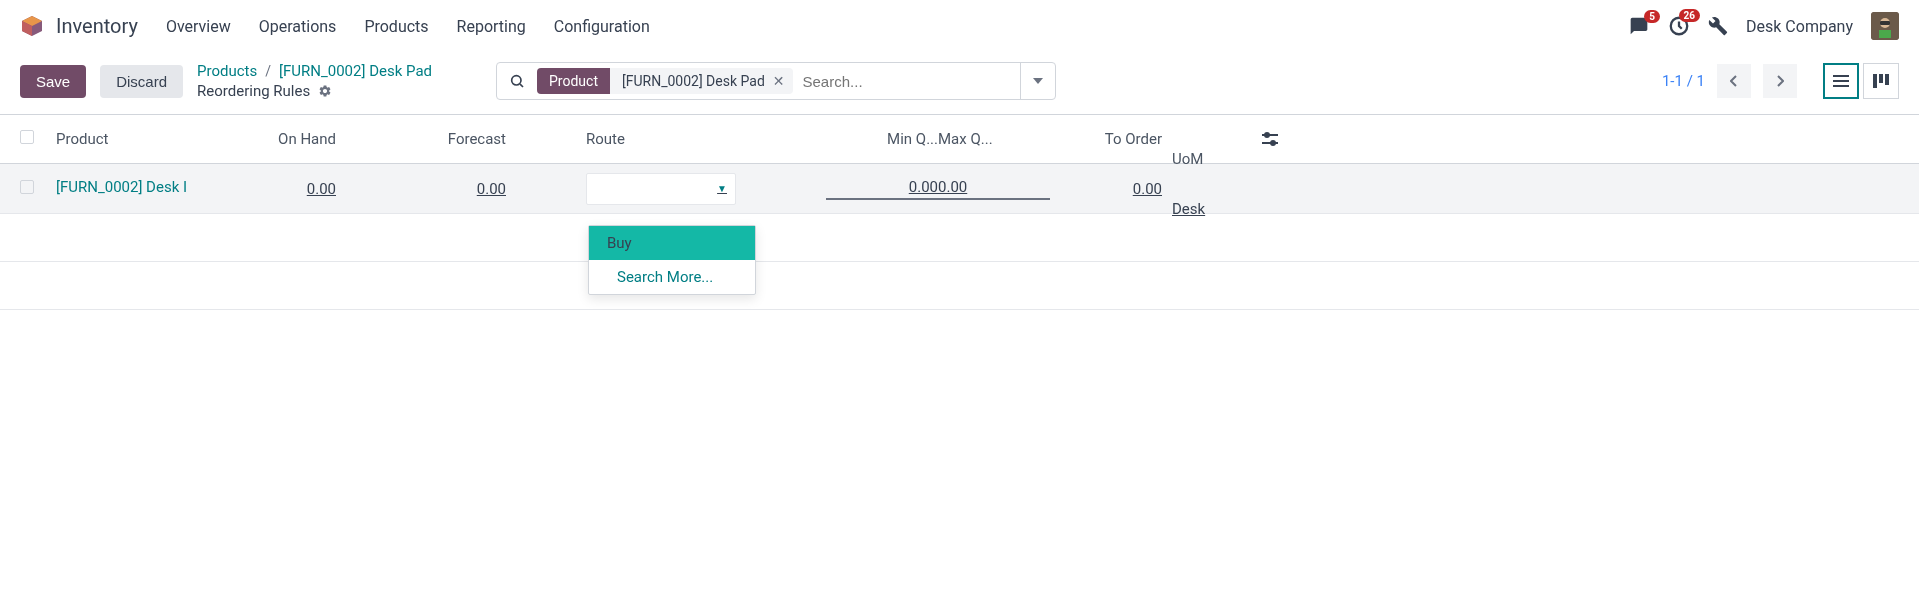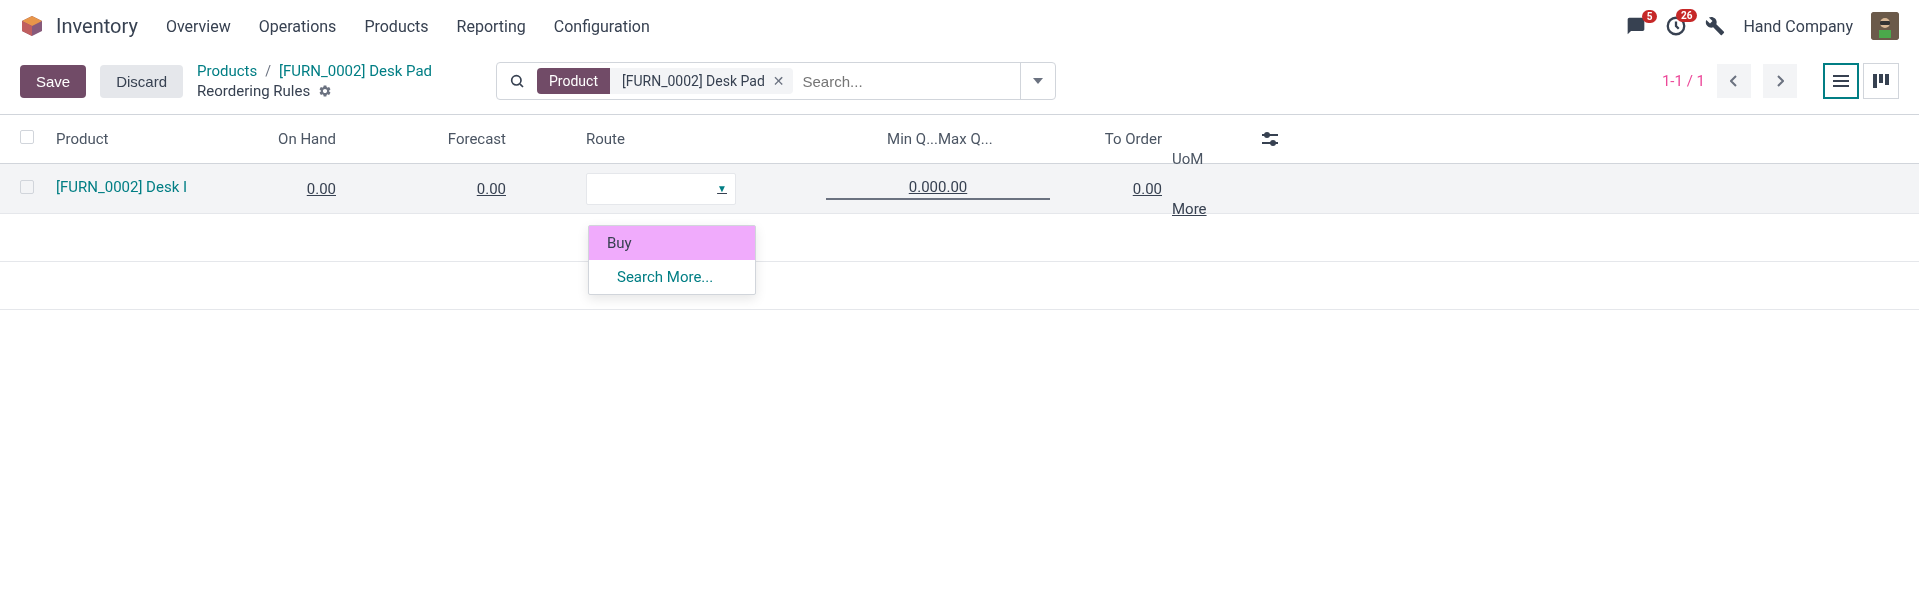--- a/index.html
+++ b/index.html
@@ -32,21 +32,21 @@
 .search-icon { padding: 0 12px; color: #374151; }
 .search-tag { display: flex; align-items: center; }
 .tag-label { background: #714B67; color: #fff; padding: 5px 12px; border-radius: 4px 0 0 4px; font-size: 14px; }
 .tag-value { background: #f3f4f6; padding: 5px 8px 5px 12px; font-size: 14px; display: flex; align-items: center; gap: 8px; border-radius: 0 4px 4px 0; }
 .tag-remove { color: #6b7280; cursor: pointer; font-size: 14px; }
 .search-input { border: none; outline: none; padding: 0 10px; font-size: 15px; flex: 1; color: #6b7280; background: transparent; }
 .search-dropdown-btn { border-left: 1px solid #d1d5db; height: 100%; display: flex; align-items: center; padding: 0 12px; cursor: pointer; color: #6b7280; }
 
 .control-spacer { flex: 1; }
 .pager { display: flex; align-items: center; gap: 12px; }
-.pager-text { font-size: 15px; color: #ec4899; }
+.pager-text { font-size: 15px; color: #3b82f6; }
 .pager-btn { width: 34px; height: 34px; background: #f3f4f6; border: none; display: flex; align-items: center; justify-content: center; cursor: pointer; color: #6b7280; font-size: 16px; }
 .view-switch { display: flex; gap: 4px; margin-left: 12px; }
 .view-btn { width: 36px; height: 36px; border: 1px solid #d1d5db; background: #fff; display: flex; align-items: center; justify-content: center; cursor: pointer; }
 .view-btn.active { border-color: #017e84; border-width: 2px; }
 
 
 .table-header { display: flex; align-items: center; height: 50px; border-top: 1px solid #d1d5db; border-bottom: 1px solid #d1d5db; padding: 0 20px; font-size: 15px; color: #4b5563; }
 .col-check { width: 36px; }
 .col-product { width: 180px; }
 .col-onhand { width: 120px; text-align: right; padding-right: 20px; }
@@ -64,21 +64,21 @@
 .num-cell { color: #374151; }
 .route-cell { position: relative; }
 .route-input-box { background: #fff; border: 1px solid #e5e7eb; border-radius: 2px; height: 32px; width: 150px; display: flex; align-items: center; padding: 0 8px; justify-content: space-between; }
 .route-input { border: none; outline: none; width: 100px; font-size: 14px; }
 .route-caret { color: #017e84; font-size: 10px; }
 .qty-input-cell { border-bottom: 2px solid #6b7280; padding-bottom: 2px; }
 
 
 .dropdown { position: absolute; background: #fff; border: 1px solid #d1d5db; box-shadow: 0 4px 12px rgba(0,0,0,0.1); border-radius: 2px; width: 168px; z-index: 10; top: 225px; left: 588px; }
 .dropdown-item { padding: 8px 18px; font-size: 15px; cursor: pointer; }
-.dropdown-item.highlighted { background: #f0abfc; }
+.dropdown-item.highlighted { background: #14b8a6; }
 .dropdown-item.search-more { color: #017e84; padding-left: 28px; }
 
 
 .empty-row { height: 48px; border-bottom: 1px solid #e5e7eb; }
 
 .checkbox { width: 14px; height: 14px; border: 1px solid #d1d5db; border-radius: 2px; display: inline-block; }
 
 svg { display: block; }
 </style>
 </head>
@@ -111,21 +111,21 @@
           <circle cx="12" cy="12" r="9"></circle>
           <path d="M12 7v5l3 3"></path>
         </svg>
       <span class="badge">26</span>
     </div>
     <div class="icon-btn">
       <svg width="20" height="20" viewBox="0 0 24 24" fill="#374151">
           <path d="M22.7 19l-9.1-9.1c.9-2.3.4-5-1.5-6.9-2-2-5-2.4-7.4-1.3L9 6 6 9 1.6 4.7C.4 7.1.9 10.1 2.9 12.1c1.9 1.9 4.6 2.4 6.9 1.5l9.1 9.1c.4.4 1 .4 1.4 0l2.3-2.3c.5-.4.5-1.1.1-1.4z"></path>
         </svg>
     </div>
-    <div class="company-name">Hand Company</div>
+    <div class="company-name">Desk Company</div>
     <div class="avatar">
       <svg width="28" height="28" viewBox="0 0 28 28">
           <rect width="28" height="28" fill="#6b5a4a" rx="3"></rect>
           <circle cx="14" cy="11" r="5" fill="#d9b896"></circle>
           <rect x="9" y="9" width="10" height="4" fill="#333" rx="1"></rect>
           <rect x="8" y="18" width="12" height="8" fill="#4ba84b"></rect>
         </svg>
     </div>
   </div>
 </div>
@@ -233,21 +233,21 @@
   <div class="col-forecast num-cell">0.00</div>
   <div class="col-route route-cell">
     <div class="route-input-box">
       <input class="route-input" value="" style="">
       <span class="route-caret">▼</span>
     </div>
   </div>
   <div class="col-minq num-cell qty-input-cell">0.00</div>
   <div class="col-maxq num-cell qty-input-cell">0.00</div>
   <div class="col-toorder num-cell">0.00</div>
-  <div class="col-uom">More</div>
+  <div class="col-uom">Desk</div>
   <div class="col-settings"></div>
 </div>
 
 <div class="empty-row"></div>
 <div class="empty-row"></div>
 
 <div class="dropdown">
   <div class="dropdown-item highlighted">Buy</div>
   <div class="dropdown-item search-more">Search More...</div>
 </div>

